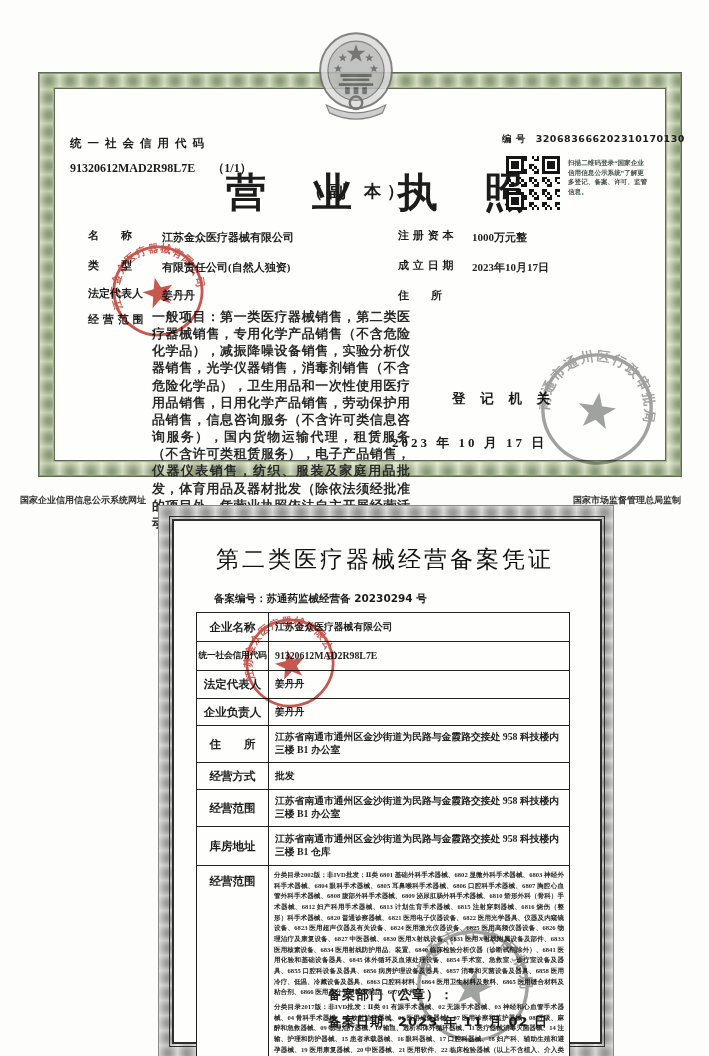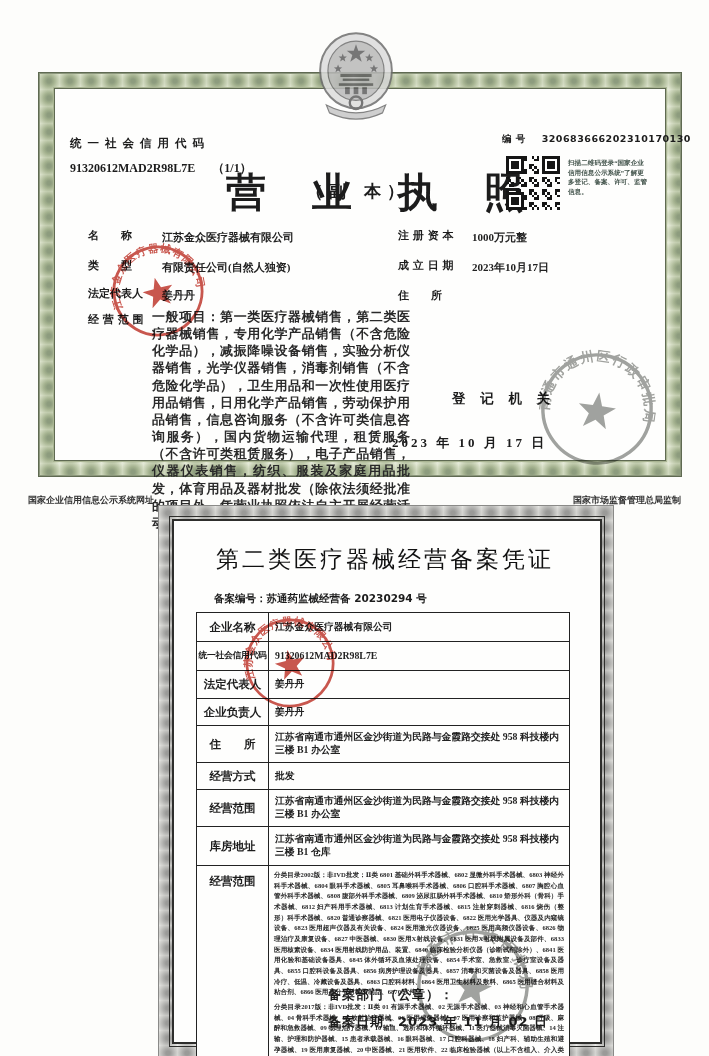--- a/index.html
+++ b/index.html
@@ -114,21 +114,21 @@
   <div class="abs" style="left:70px;top:160px;font-size:12px;font-weight:bold">
     <span>91320612MAD2R98L7E</span>
     <span style="margin-left:14px">（1/1）</span>
   </div>
 
   <div class="abs lic-title" style="left:226px;top:126px">营 业 执 照</div>
   <div class="abs lic-sub" style="left:306px;top:180px">（副  本）</div>
 
   <div class="abs serial-line" style="left:502px;top:133px">
     <span>编 号</span>
-    <span style="margin-left:12px">320683666202310170130</span>
+    <span style="margin-left:6px">320683666202310170130</span>
   </div>
   <svg id="qr" class="abs qr-svg" style="left:506px;top:156px" width="54" height="54" viewBox="0 0 21 21" fill="#151515">
       <rect x="7" y="0" width="1" height="1"></rect>
       <rect x="10" y="0" width="1" height="1"></rect>
       <rect x="12" y="0" width="1" height="1"></rect>
       <rect x="7" y="1" width="1" height="1"></rect>
       <rect x="11" y="1" width="1" height="1"></rect>
       <rect x="12" y="1" width="1" height="1"></rect>
       <rect x="9" y="3" width="1" height="1"></rect>
       <rect x="10" y="3" width="1" height="1"></rect>
@@ -262,21 +262,21 @@
 
   <svg class="abs stamp gray" style="left:538px;top:350px;transform:rotate(8deg)" width="118" height="118" viewBox="0 0 120 120">
     <circle cx="60" cy="60" r="55" fill="none" stroke="currentColor" stroke-width="3.5"></circle>
     <polygon fill="currentColor" points="60,43 64.7,56.5 79,56.8 67.6,65.5 71.8,79.2 60,71 48.2,79.2 52.4,65.5 41,56.8 55.3,56.5"></polygon>
     <defs>
         <path id="arc2" d="M 19.9,88.1 A 49,49 0 1 1 100.1,88.1"></path>
       </defs>
     <text font-size="13.5" letter-spacing="2" fill="currentColor"><textPath href="#arc2" startOffset="50%" text-anchor="middle">南通市通州区行政审批局</textPath></text>
   </svg>
 
-  <div class="abs footer-cap" style="left:28px;top:494px">国家企业信用信息公示系统网址</div>
+  <div class="abs footer-cap" style="left:20px;top:494px">国家企业信用信息公示系统网址</div>
   <div class="abs footer-cap" style="right:28px;top:494px">国家市场监督管理总局监制</div>
 
   <div class="abs cert-frame"></div>
   <div class="abs cert-inner"></div>
 
   <div class="abs cert-title">第二类医疗器械经营备案凭证</div>
   <div class="abs cert-recno" style="left:214px;top:592px">备案编号：苏通药监械经营备 20230294 号</div>
 
   <div class="abs c-table">
     <div class="lbl" style="min-height:24px">企业名称</div>

